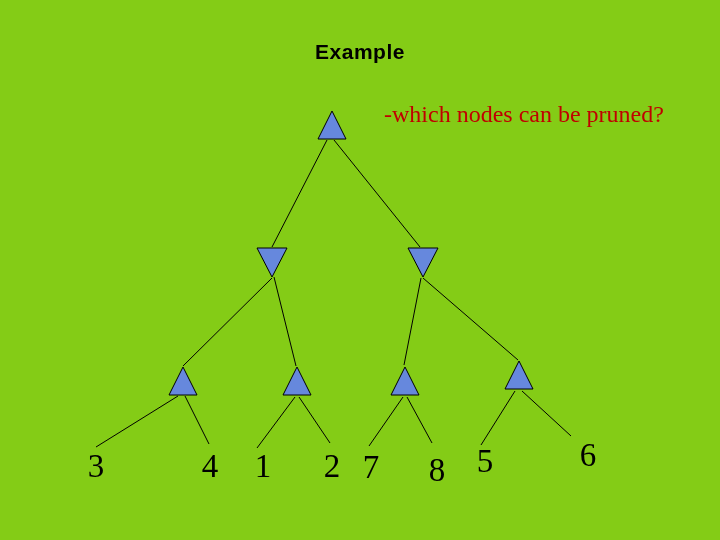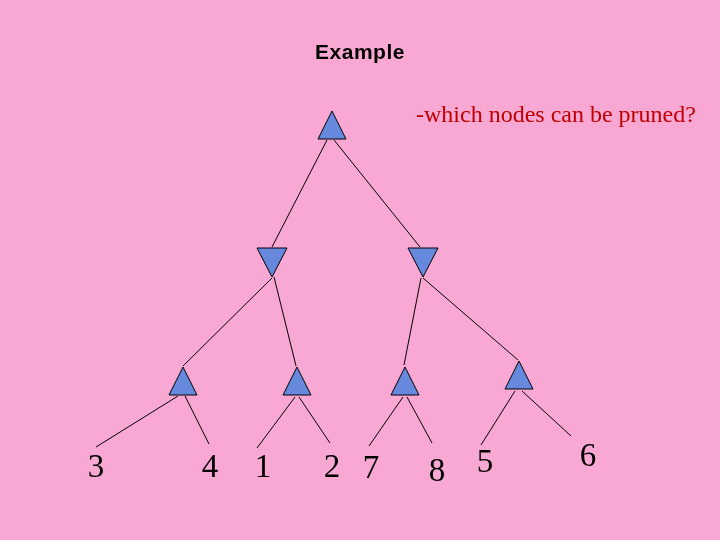--- a/index.html
+++ b/index.html
@@ -23,39 +23,39 @@
     text-align: center;
     font-family: "Liberation Sans", "DejaVu Sans", sans-serif;
     font-weight: bold;
     font-size: 21px;
     letter-spacing: 0.5px;
     color: #000000;
   }
   #question {
     position: absolute;
     top: 101px;
-    left: 416px;
+    left: 384px;
     font-family: "Liberation Serif", "DejaVu Serif", serif;
     font-size: 24px;
     white-space: nowrap;
   }
   #tree-svg {
     position: absolute;
     top: 0;
     left: 0;
   }
   .leaf-text {
     font-family: "Liberation Serif", "DejaVu Serif", serif;
     font-size: 33px;
   }
 </style>
 </head>
 <body>
 
-<div id="slide" style="background: #f9a8d4;">
+<div id="slide" style="background: #84cc16;">
   <div id="slide-title" style="color: rgb(0, 0, 0);">Example</div>
 
   <div id="question" style="color: rgb(192, 0, 0);">-which nodes can be pruned?</div>
 
   <svg id="tree-svg" width="720" height="540" viewBox="0 0 720 540">
       <line x1="327" y1="140" x2="272" y2="247" stroke="#000000" stroke-width="1"></line>
       <line x1="334" y1="140" x2="420" y2="247" stroke="#000000" stroke-width="1"></line>
       <line x1="272" y1="278" x2="183" y2="366" stroke="#000000" stroke-width="1"></line>
       <line x1="274" y1="277" x2="296" y2="366" stroke="#000000" stroke-width="1"></line>
       <line x1="421" y1="278" x2="404" y2="365" stroke="#000000" stroke-width="1"></line>

